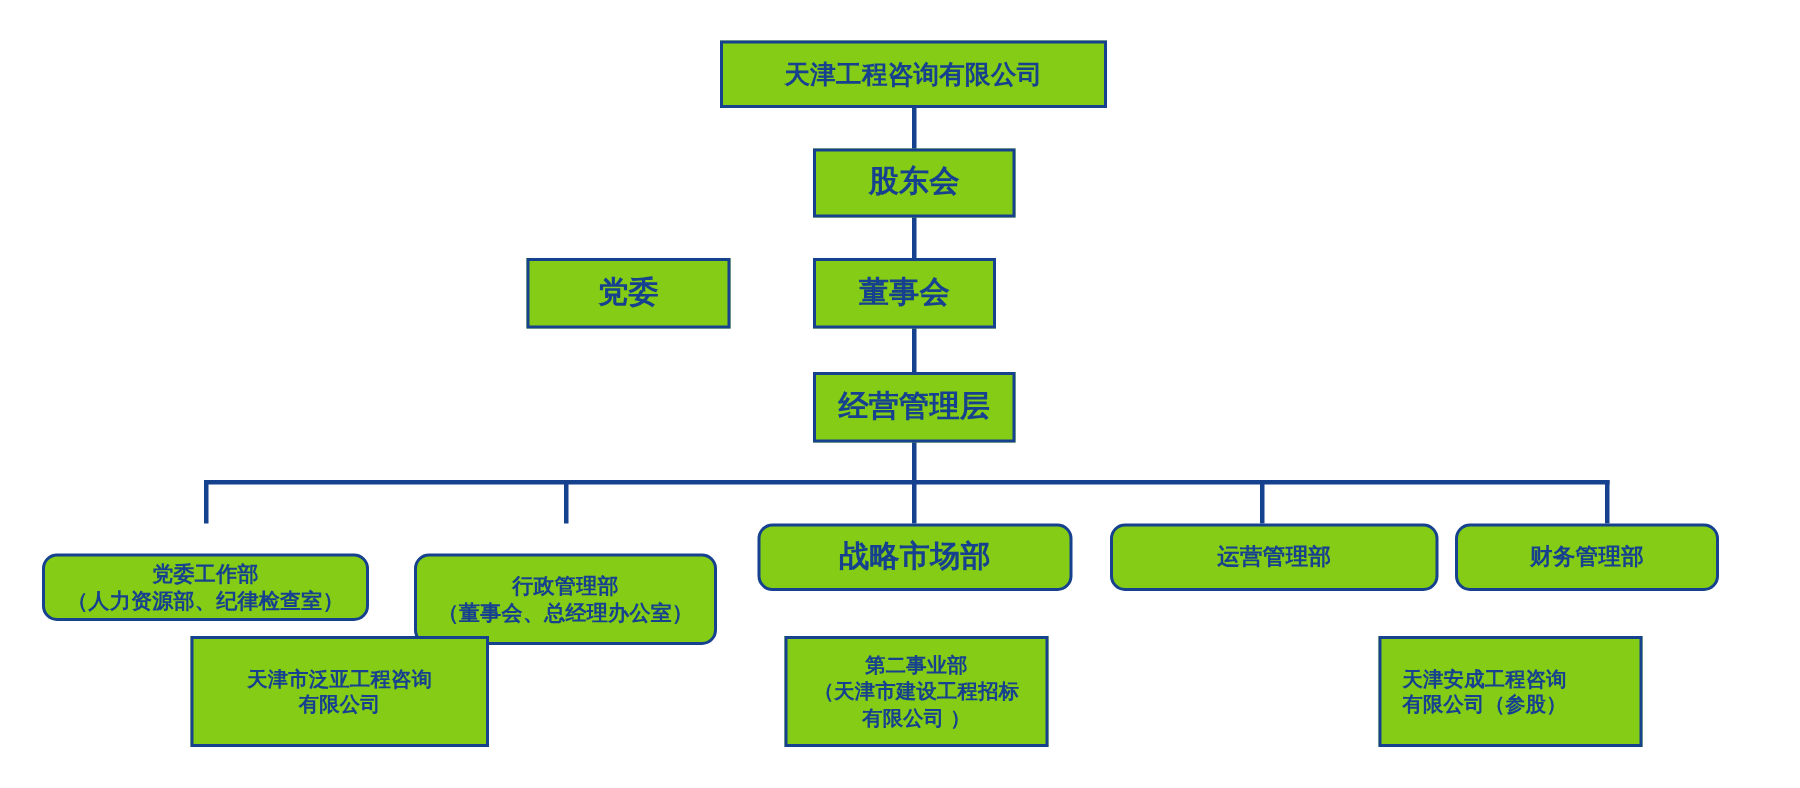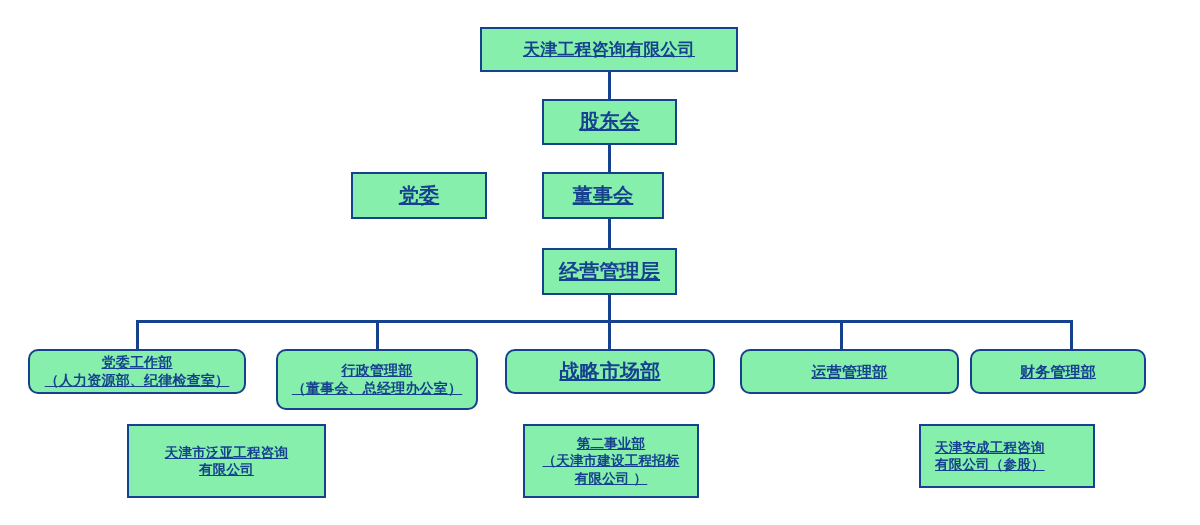--- a/index.html
+++ b/index.html
@@ -17,47 +17,46 @@
     height: 525px;
     background: #ffffff;
     overflow: hidden;
   }
 
   
   .node {
     position: absolute;
     box-sizing: border-box;
     border: 2px solid #16418f;
-    background: #86efac;
+    background: #84cc16;
     color: #16418f;
     font-weight: bold;
     display: flex;
     align-items: center;
     justify-content: center;
     text-align: center;
     line-height: 1.28;
     letter-spacing: 0.2px;
     white-space: pre-line;
     z-index: 2;
-    text-decoration: underline;
   }
   .node.rounded {
     border-radius: 10px;
   }
   .node.align-left {
     justify-content: flex-start;
     text-align: left;
     padding-left: 14px;
   }
 
   
   .t-17 { font-size: 17px; }
   .t-16 { font-size: 20px; }
   .t-15 { font-size: 15px; }
-  .t-14 { font-size: 14px; }
+  .t-14 { font-size: 14px; margin-top: 20px; }
   .t-13 { font-size: 13.5px; }
 
   
   .conn {
     position: absolute;
     background: #16418f;
     z-index: 1;
   }
   .conn.v { width: 3px; }
   .conn.h { height: 3px; }
@@ -108,16 +107,16 @@
 
   <div class="node t-13" style="left:127px; top:424px; width:199px; height:74px;">天津市泛亚工程咨询
 有限公司</div>
 
 
   <div class="node t-13" style="left:523px; top:424px; width:176px; height:74px;">第二事业部
 （天津市建设工程招标
 有限公司 ）</div>
 
 
-  <div class="node t-13 align-left" style="left:919px; top:424px; width:176px; height:64px;">天津安成工程咨询
+  <div class="node t-13 align-left" style="left:919px; top:424px; width:176px; height:74px;">天津安成工程咨询
 有限公司（参股）</div>
 
 </div>
 
 </body></html>

